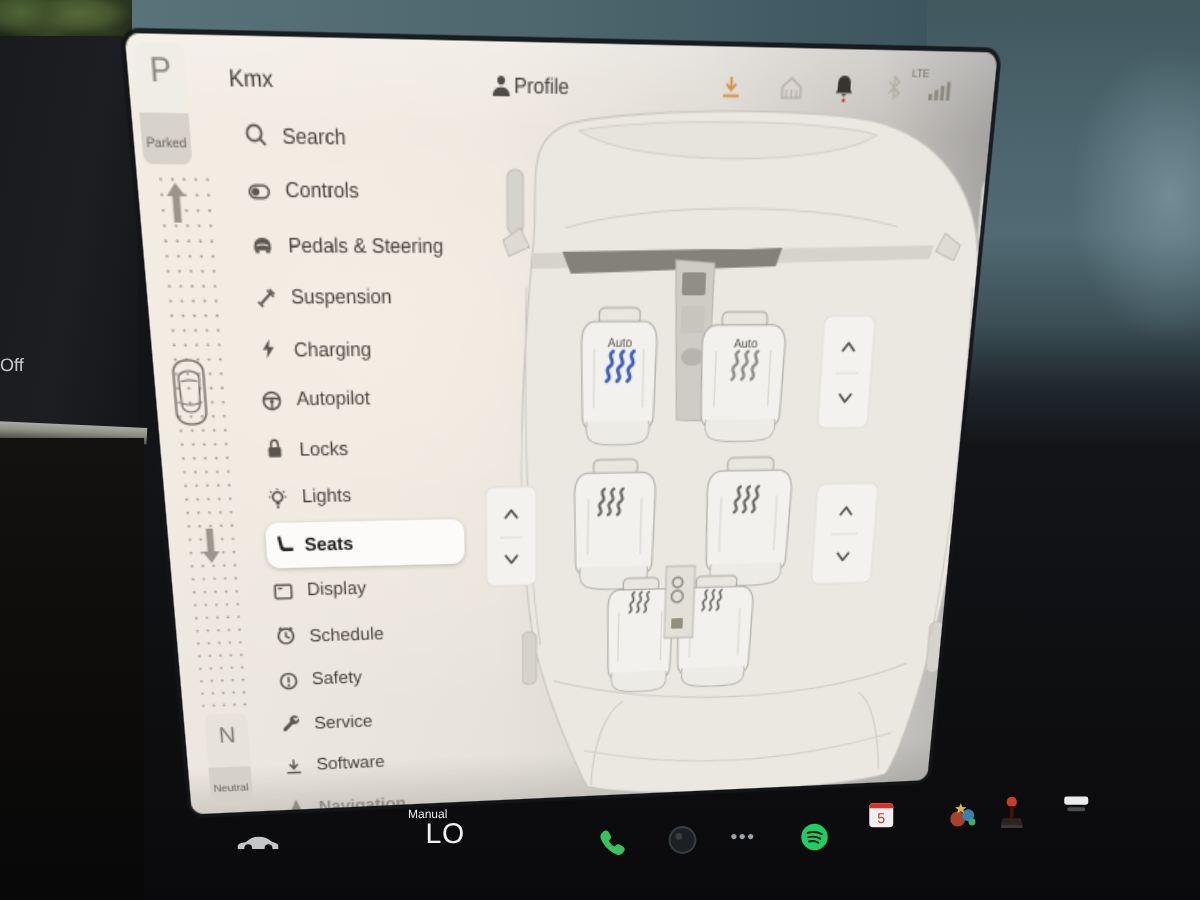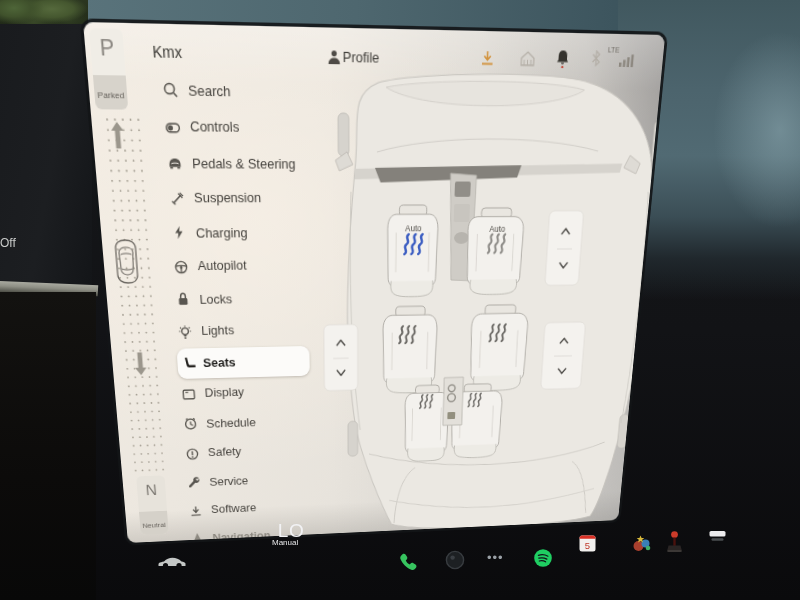--- a/index.html
+++ b/index.html
@@ -552,21 +552,21 @@
 <div style="filter:blur(0.45px);">
 
 <svg class="abs" style="left:157px;top:554px;" width="30" height="17" viewBox="0 0 30 17">
       <path d="M2 9 C 3 8.2 5 7.8 7 7.4 C 9.5 5 12 3.8 15.5 3.8 C 19 3.8 22 5 24.5 7.4 C 26.5 7.8 28 8.4 28.5 9.4 L 28.5 12 L 1.5 12 L 1.5 10 Z" fill="#c4c7c6"></path>
       <circle cx="8.5" cy="11.5" r="2.6" fill="#0c0c0e"></circle>
       <circle cx="22" cy="11.5" r="2.6" fill="#0c0c0e"></circle>
     </svg>
 
 <div class="abs" style="left:272px;top:538px;width:36px;text-align:left;font-size:8px;color:#e8e8ea;">Manual</div>
 
-<div class="abs" style="left:272px;top:520px;width:38px;text-align:center;font-size:19px;color:#f2f2f4;letter-spacing:0.5px;">LO</div>
+<div class="abs" style="left:272px;top:546px;width:38px;text-align:right;font-size:19px;color:#f2f2f4;letter-spacing:0.5px;">LO</div>
 
 <svg class="abs" style="left:398px;top:552px;" width="20" height="20" viewBox="0 0 20 20">
       <path d="M4.5 2.2 C 5.5 1.4 7 1.6 7.7 2.7 L 9 4.8 C 9.6 5.8 9.4 7 8.5 7.8 L 7.8 8.4 C 8.6 10.2 10 11.6 11.8 12.4 L 12.4 11.7 C 13.2 10.8 14.4 10.6 15.4 11.2 L 17.5 12.5 C 18.6 13.2 18.8 14.7 18 15.7 L 16.9 16.9 C 16 17.9 14.6 18.3 13.4 17.8 C 8.5 15.9 4.5 12 2.5 7 C 2 5.8 2.3 4.4 3.3 3.4 Z" fill="#37c45f"></path>
     </svg>
 
 <svg class="abs" style="left:445px;top:550px;" width="20" height="20" viewBox="0 0 20 20">
       <circle cx="10" cy="10" r="8.6" fill="#1d2023"></circle>
       <circle cx="10" cy="10" r="8.6" fill="none" stroke="#383c40" stroke-width="1.4"></circle>
       <circle cx="7.6" cy="7.6" r="2.2" fill="#3a3e43"></circle>
     </svg>

